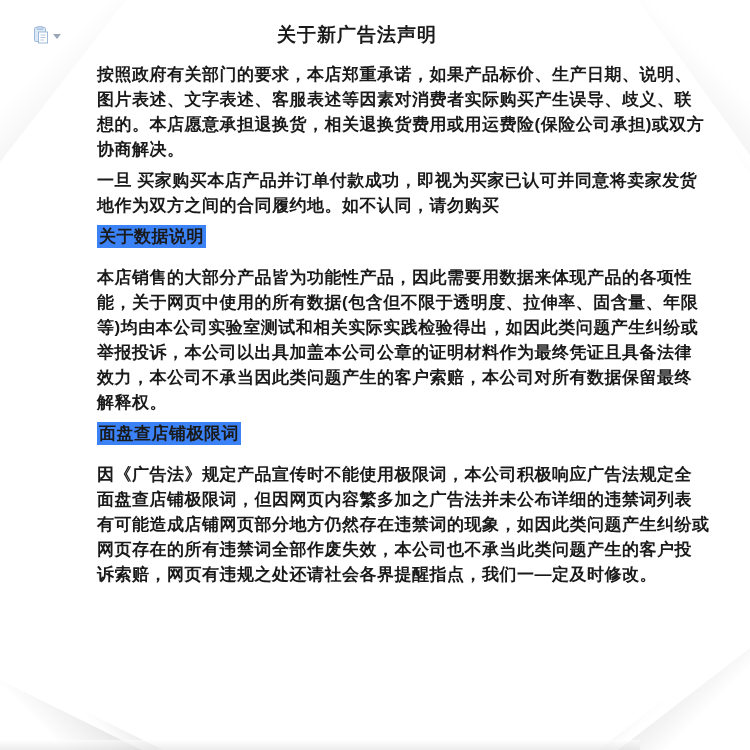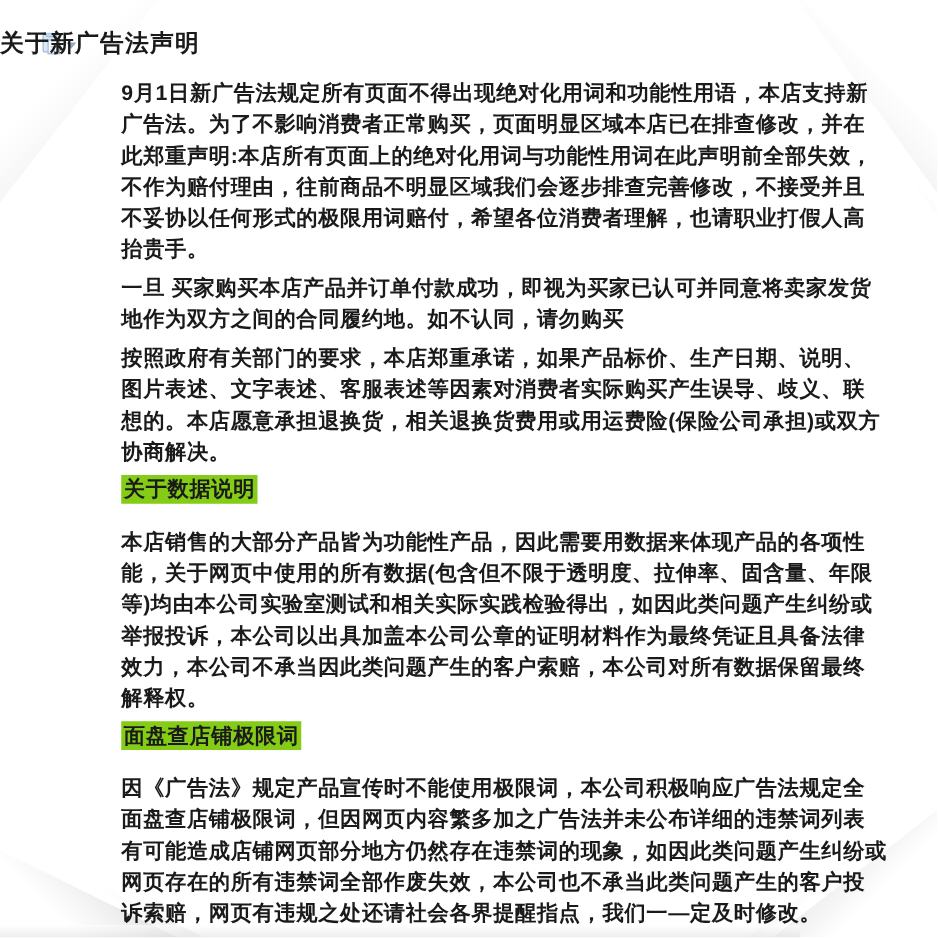--- a/index.html
+++ b/index.html
@@ -5,37 +5,37 @@
   html,body{margin:0;padding:0;}
   body{
     width:750px;height:750px;position:relative;overflow:hidden;
     background:#ffffff;
     font-family:"Liberation Sans","DejaVu Sans",sans-serif;
     color:#1a1a1a;
   }
   
   .title-row{
     position:absolute;top:22px;left:0;width:714px;
-    text-align:left;font-size:19px;font-weight:700;
+    text-align:center;font-size:19px;font-weight:700;
     letter-spacing:1px;
   }
   
   .content{
     position:absolute;left:97px;top:62px;width:616px;
   }
   .para{
     margin:0 0 6px 0;
     font-size:17px;line-height:25px;font-weight:700;
     letter-spacing:0.5px;
     white-space:pre-line;
   }
   .heading-row{margin:6px 0 16px 0;line-height:25px;}
   .hl{
     display:inline-block;
-    background:#84cc16;
+    background:#3b82f6;
     font-size:17px;font-weight:700;letter-spacing:0.5px;
     padding:0 2px;line-height:23px;
   }
   
   .paste-btn{
     position:absolute;left:33px;top:24px;width:34px;height:22px;
     display:flex;align-items:center;gap:4px;cursor:pointer;
   }
   .paste-btn .arrow{
     width:0;height:0;margin-top:2px;
@@ -102,32 +102,26 @@
       <line x1="7.5" y1="11.5" x2="12.5" y2="11.5" stroke="#aec6e2" stroke-width="1"></line>
       <line x1="7.5" y1="14" x2="11" y2="14" stroke="#aec6e2" stroke-width="1"></line>
     </svg>
   </span>
   <span class="arrow"></span>
 </div>
 
 <div class="title-row">关于新广告法声明</div>
 
 <div class="content">
-  <p class="para">9月1日新广告法规定所有页面不得出现绝对化用词和功能性用语，本店支持新
-广告法。为了不影响消费者正常购买，页面明显区域本店已在排查修改，并在
-此郑重声明:本店所有页面上的绝对化用词与功能性用词在此声明前全部失效，
-不作为赔付理由，往前商品不明显区域我们会逐步排查完善修改，不接受并且
-不妥协以任何形式的极限用词赔付，希望各位消费者理解，也请职业打假人高
-抬贵手。</p>
-  <p class="para">一旦 买家购买本店产品并订单付款成功，即视为买家已认可并同意将卖家发货
-地作为双方之间的合同履约地。如不认同，请勿购买</p>
   <p class="para">按照政府有关部门的要求，本店郑重承诺，如果产品标价、生产日期、说明、
 图片表述、文字表述、客服表述等因素对消费者实际购买产生误导、歧义、联
 想的。本店愿意承担退换货，相关退换货费用或用运费险(保险公司承担)或双方
 协商解决。</p>
+  <p class="para">一旦 买家购买本店产品并订单付款成功，即视为买家已认可并同意将卖家发货
+地作为双方之间的合同履约地。如不认同，请勿购买</p>
   <div class="heading-row">
     <span class="hl">关于数据说明</span>
   </div>
   <p class="para">本店销售的大部分产品皆为功能性产品，因此需要用数据来体现产品的各项性
 能，关于网页中使用的所有数据(包含但不限于透明度、拉伸率、固含量、年限
 等)均由本公司实验室测试和相关实际实践检验得出，如因此类问题产生纠纷或
 举报投诉，本公司以出具加盖本公司公章的证明材料作为最终凭证且具备法律
 效力，本公司不承当因此类问题产生的客户索赔，本公司对所有数据保留最终
 解释权。</p>
   <div class="heading-row">

